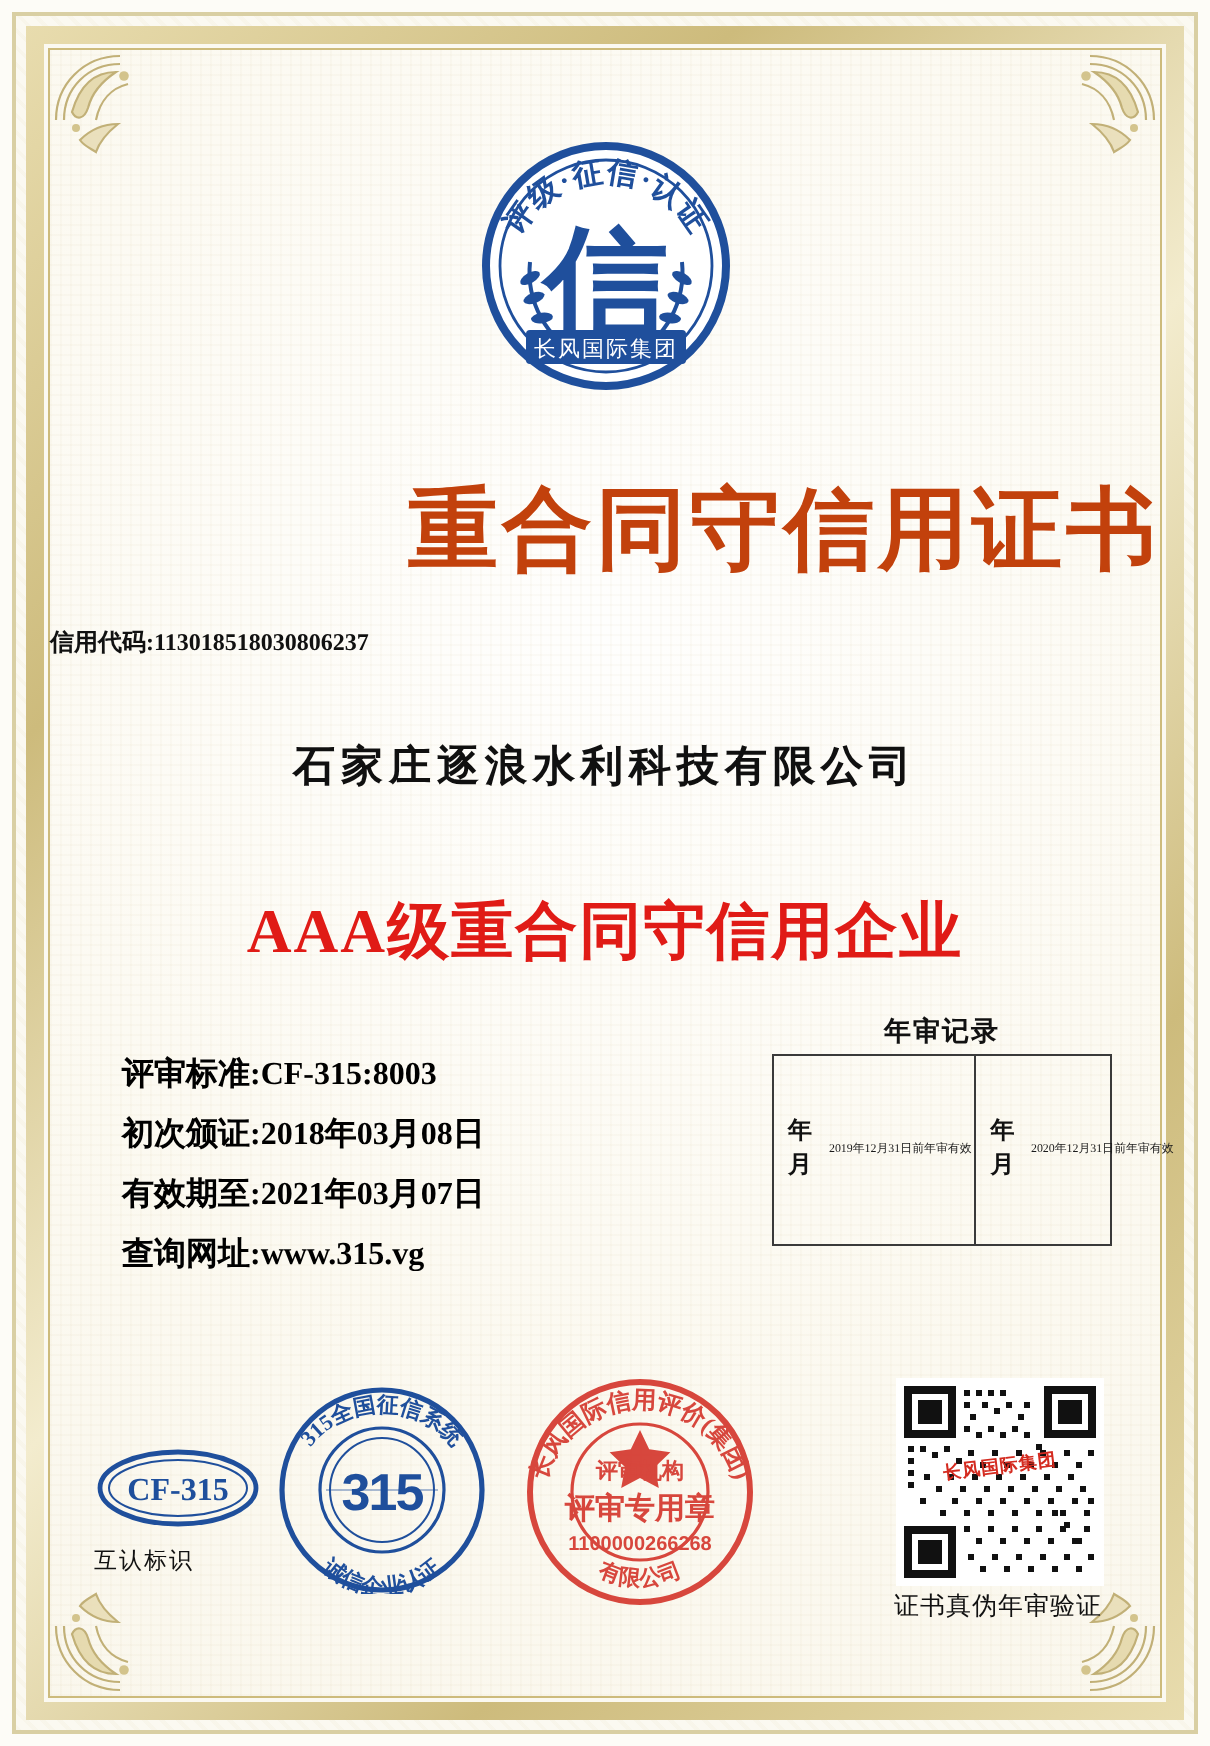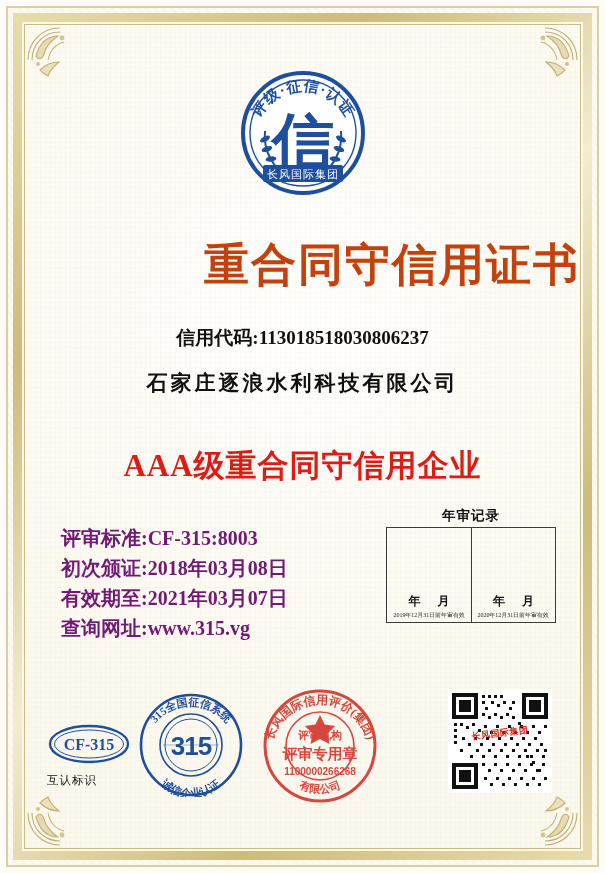--- a/index.html
+++ b/index.html
@@ -82,23 +82,22 @@
     text-align: right;
     font-family: "Liberation Serif", serif;
     font-size: 45px;
     font-weight: bold;
     letter-spacing: 2px;
     color: #c2410c;
     white-space: nowrap;
   }
   .credit-code {
     position: absolute;
-    top: 300px; left: 0; right: 0;
-    text-align: center;
-    font-size: 19px;
+    top: 288px; left: 0; right: 0;
+    font-size: 12px;
     font-weight: bold;
     color: #111;
     letter-spacing: 0px;
   }
   .company {
     position: absolute;
     top: 344px; left: 0; right: 0;
     text-align: center;
     font-size: 21px;
     font-weight: bold;
@@ -115,24 +114,24 @@
     letter-spacing: 1px;
     color: #e01b16;
     white-space: nowrap;
   }
 
   
   .details {
     position: absolute;
     left: 36px;
     top: 498px;
-    font-size: 20px;
+    font-size: 16px;
     font-weight: bold;
     line-height: 30px;
-    color: #701a75;
+    color: #000000;
     letter-spacing: 0px;
   }
   .details div { white-space: nowrap; }
 
   
   .review {
     position: absolute;
     right: 24px;
     top: 482px;
     width: 170px;
@@ -148,21 +147,21 @@
   .review-table {
     width: 100%;
     height: 96px;
     border: 1px solid #3a3a3a;
     display: flex;
   }
   .review-cell {
     flex: 1 1 50%;
     position: relative;
     display: flex;
-    flex-direction: column;
+    flex-direction: row;
     justify-content: flex-end;
     align-items: center;
     padding-bottom: 2px;
   }
   .review-cell + .review-cell { border-left: 1px solid #3a3a3a; }
   .review-ym {
     font-size: 12px;
     font-weight: bold;
     color: #111;
     letter-spacing: 7px;
@@ -520,16 +519,17 @@
               <rect x="90" y="94" width="3" height="3"></rect>
             <rect x="96" y="88" width="3" height="3"></rect>
             <rect x="78" y="66" width="3" height="3"></rect>
               <rect x="84" y="72" width="3" height="3"></rect>
             <rect x="90" y="80" width="3" height="3"></rect>
               <rect x="96" y="60" width="3" height="3"></rect>
           </g>
         </svg>
       </div>
       <div class="qr-overlay">长风国际集团</div>
+      <div class="qr-caption">证书真伪年审验证</div>
 
     </div>
   </div>
 </div>
 
 </body></html>

